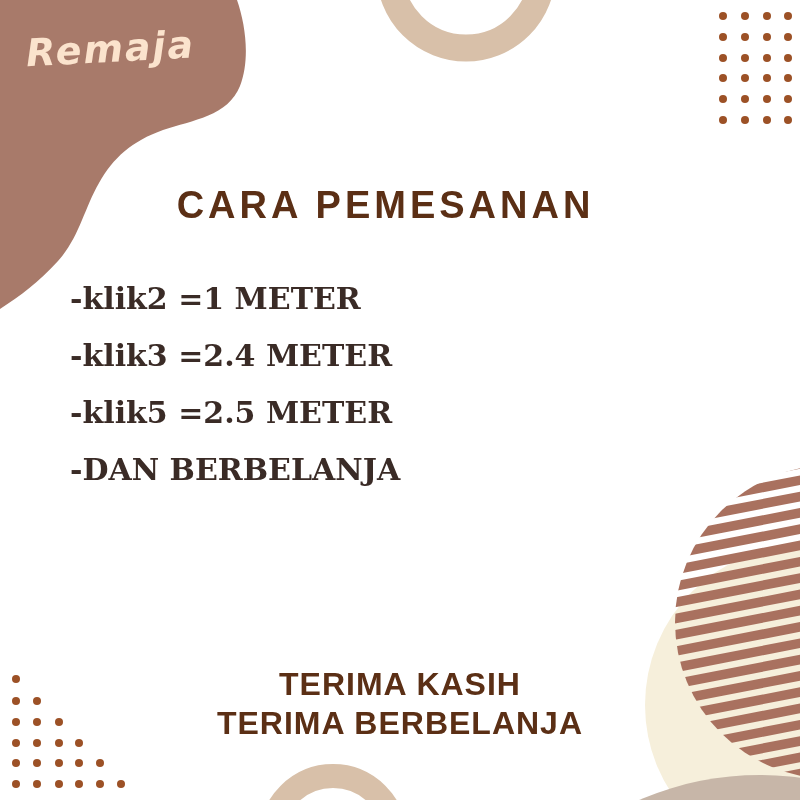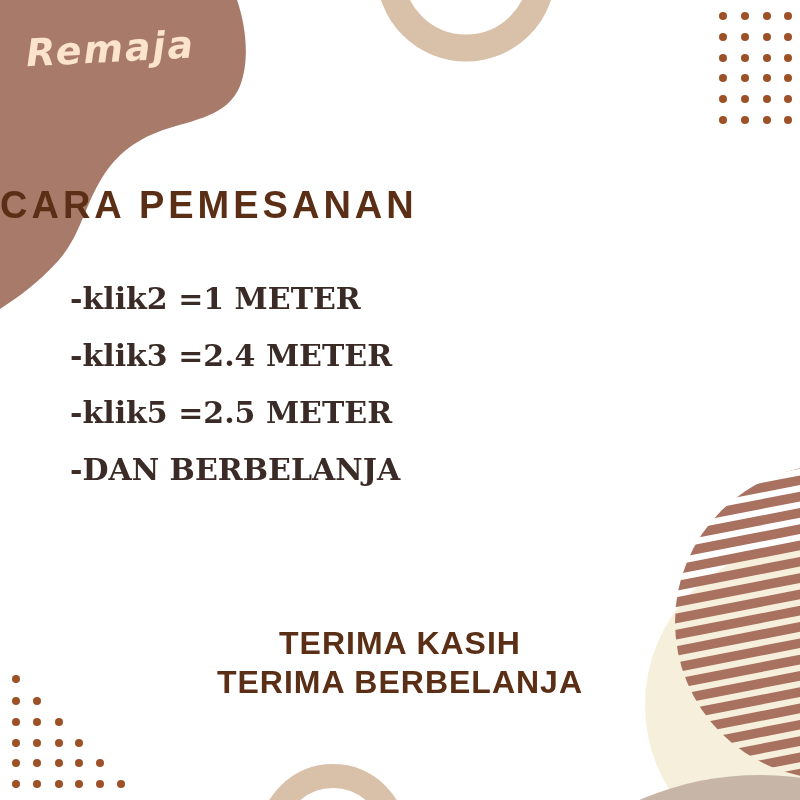--- a/index.html
+++ b/index.html
@@ -10,32 +10,32 @@
   }
   .deco-svg{position:absolute;left:0;top:0;width:800px;height:800px;}
   .dot{fill:#9c5126;}
   .brand{
     position:absolute;left:26px;top:26px;width:200px;
     font-family:"DejaVu Sans",sans-serif;font-style:italic;font-weight:700;
     font-size:38px;color:#fbe3cd;letter-spacing:2px;
     transform:rotate(-3deg);
   }
   .title{
-    position:absolute;left:0;top:183px;width:771px;text-align:left;
+    position:absolute;left:0;top:183px;width:771px;text-align:center;
     font-family:"Liberation Sans",sans-serif;font-weight:700;
     font-size:38px;letter-spacing:4px;color:#5b2f15;line-height:44px;
   }
   .instructions{
     position:absolute;left:70px;top:270px;width:560px;
     font-family:"DejaVu Serif",serif;font-weight:700;
     font-size:30px;color:#3a2b26;
   }
   .instructions .item{line-height:57px;white-space:pre;}
   .footer{
-    position:absolute;left:0;top:624px;width:800px;text-align:center;
+    position:absolute;left:0;top:665px;width:800px;text-align:center;
     font-family:"Liberation Sans",sans-serif;font-weight:700;
     font-size:32px;letter-spacing:1px;color:#5b2f15;line-height:39px;
   }
 </style>
 </head>
 <body>
 
 <div class="canvas">
 
   <svg class="deco-svg" viewBox="0 0 800 800" xmlns="http://www.w3.org/2000/svg">

